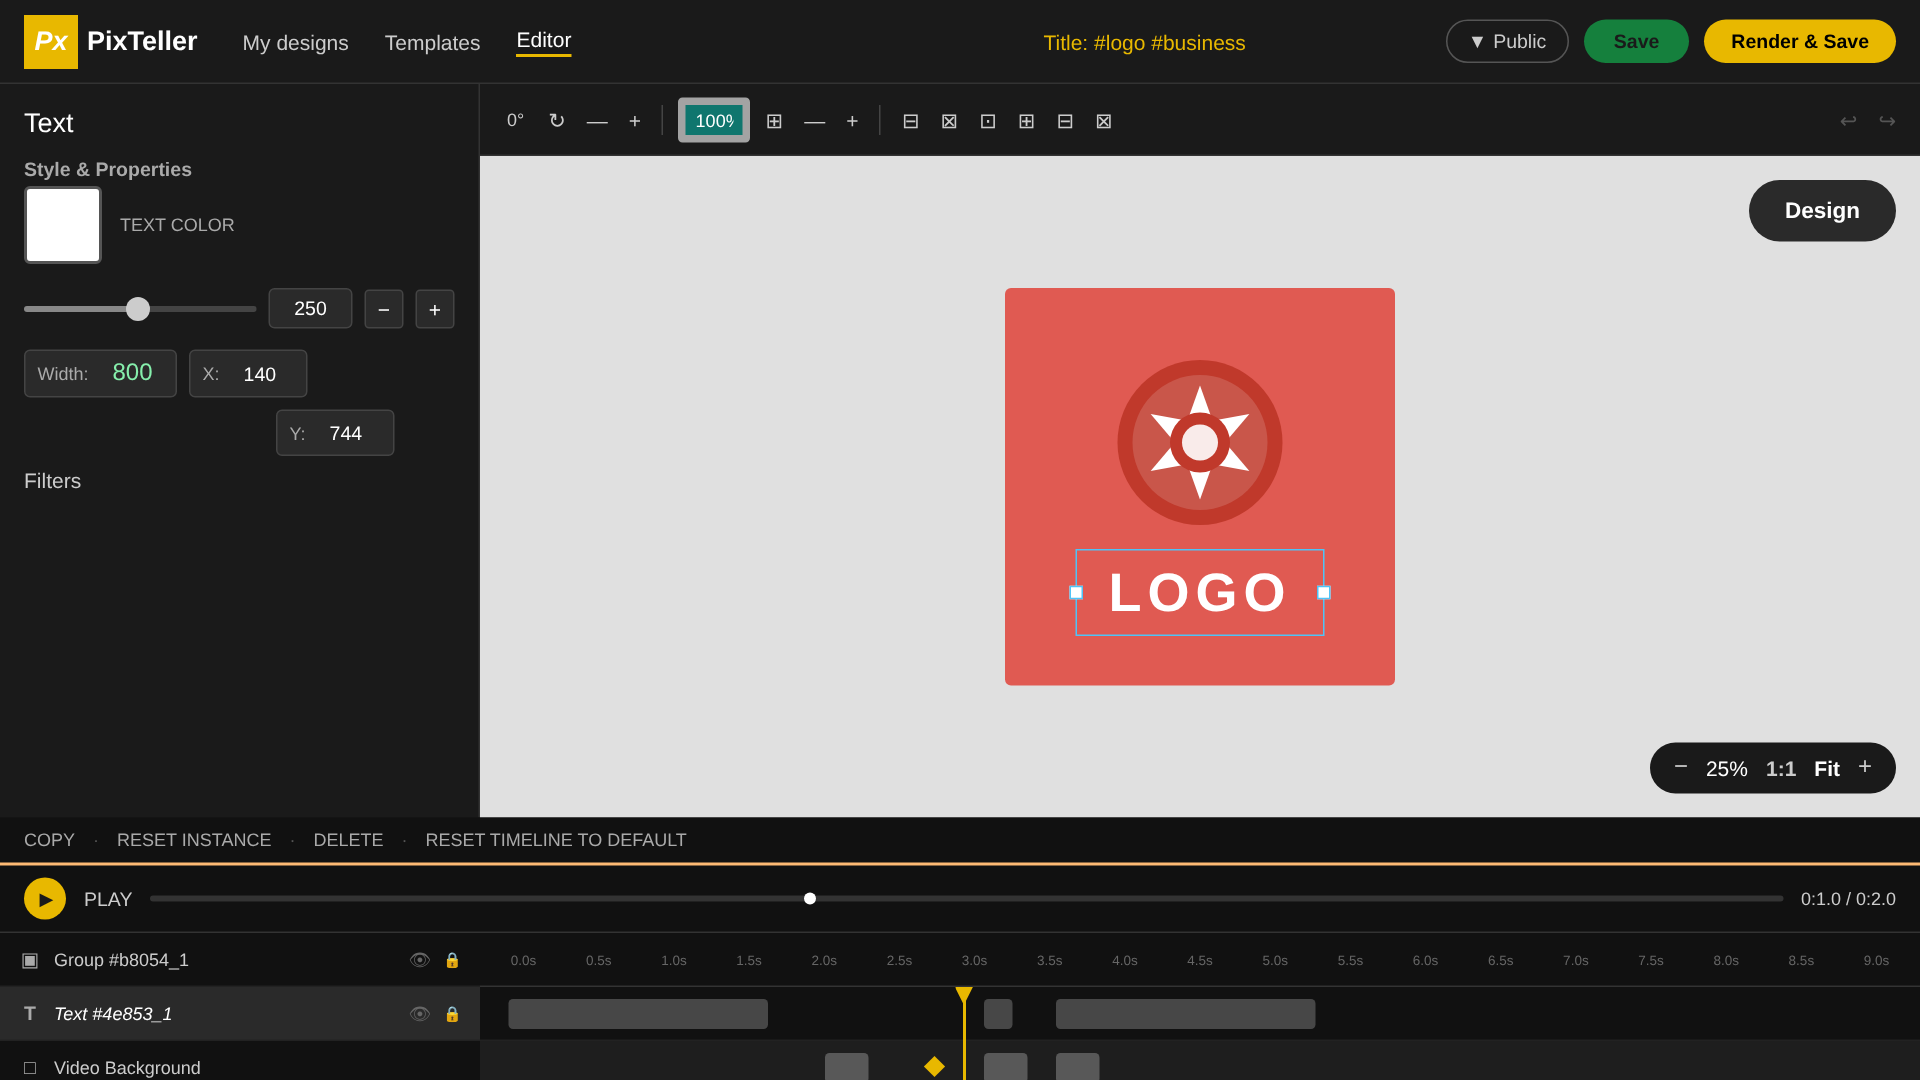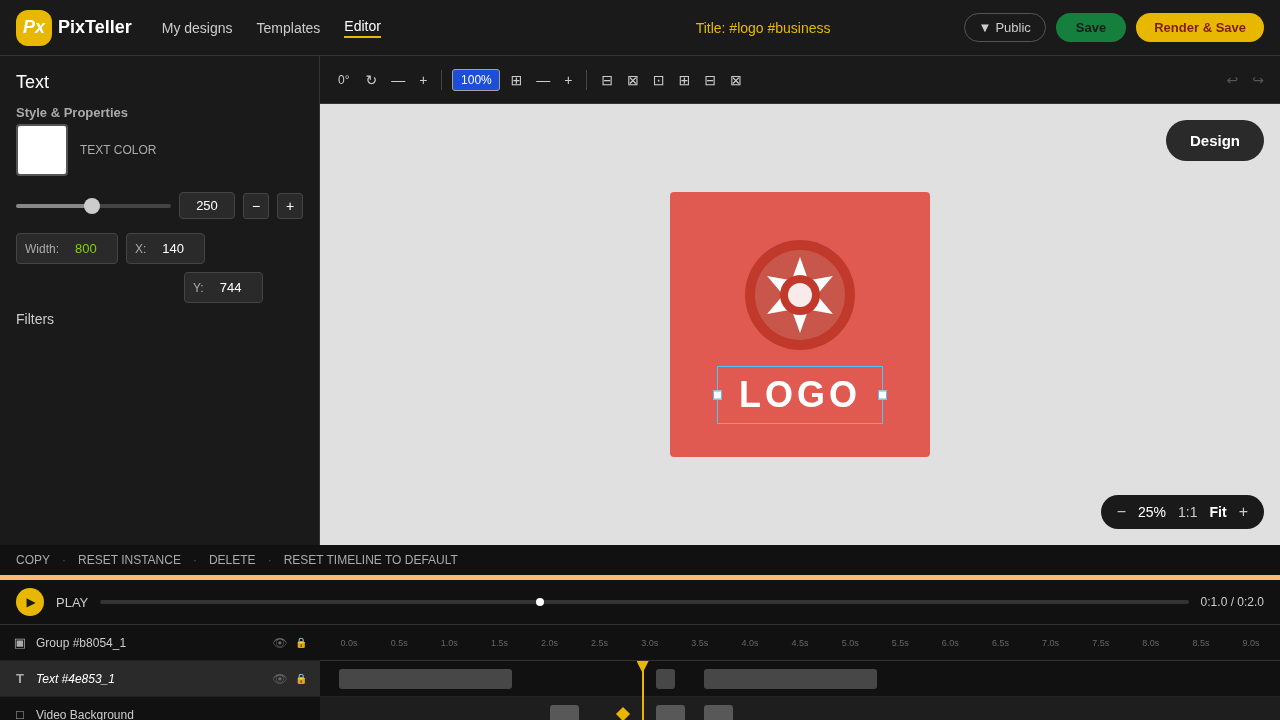--- a/index.html
+++ b/index.html
@@ -12,41 +12,41 @@
       display: flex;
       align-items: center;
       padding: 0 16px;
       border-bottom: 1px solid #333;
       flex-shrink: 0;
     }
     .logo {
       display: flex; align-items: center; margin-right: 30px;
     }
     .logo-bg {
-      background: #e8b800; width: 36px; height: 36px; border-radius: 12px;
+      background: #e8b800; width: 36px; height: 36px; border-radius: 0;
       display: flex; align-items: center; justify-content: center; margin-right: 6px;
       position: relative; overflow: hidden;
     }
     .logo-icon { font-size: 18px; font-weight: 900; color: #fff; font-style: italic; }
     .nav-links { display: flex; gap: 24px; align-items: center; flex: 1; }
     .nav-link { color: #ccc; font-size: 14px; cursor: pointer; text-decoration: none; }
     .nav-link.active { color: #fff; border-bottom: 2px solid #e8b800; padding-bottom: 2px; }
     .nav-title { flex: 1; text-align: center; font-size: 14px; color: #aaa; }
     .nav-title span { color: #e8b800; }
     .nav-actions { display: flex; align-items: center; gap: 10px; }
     .public-btn {
       background: transparent; color: #ccc; border: 1px solid #555; border-radius: 20px;
       padding: 6px 14px; font-size: 13px; cursor: pointer; display: flex; align-items: center; gap: 4px;
     }
     .save-btn {
       background: #15803d; color: #1a1a1a; border: none; border-radius: 20px;
       padding: 7px 20px; font-size: 13px; font-weight: bold; cursor: pointer; text-align: center;
     }
     .render-btn {
-      background: #e8b800; color: #7f1d1d; border: none; border-radius: 20px;
+      background: #e8b800; color: #000000; border: none; border-radius: 20px;
       padding: 7px 18px; font-size: 13px; font-weight: bold; cursor: pointer;
     }
 
     
     .main-content {
       display: flex; flex: 1; overflow: hidden;
     }
 
     
     .sidebar {
@@ -83,21 +83,21 @@
       color: #fff; cursor: pointer; border-radius: 3px; font-size: 14px;
       display: flex; align-items: center; justify-content: center;
     }
 
     .dims-row { display: flex; gap: 8px; margin-bottom: 8px; }
     .dim-group {
       display: flex; align-items: center; background: #2a2a2a; border: 1px solid #444;
       border-radius: 4px; overflow: hidden;
     }
     .dim-label { padding: 6px 8px; font-size: 12px; color: #aaa; }
-    .dim-value { padding: 6px 8px; font-size: 13px; color: #84cc16; min-width: 50px; }
+    .dim-value { padding: 6px 8px; font-size: 16px; color: #86efac; min-width: 50px; }
     .xy-group { display: flex; gap: 8px; }
     .xy-item { display: flex; align-items: center; background: #2a2a2a; border: 1px solid #444; border-radius: 4px; }
     .xy-label { padding: 7px 8px; font-size: 12px; color: #aaa; }
     .xy-value { padding: 7px 8px; font-size: 13px; color: #fff; min-width: 50px; }
 
     .filters-title { font-size: 14px; color: #ccc; margin-top: 8px; }
 
     
     .editor-area {
       flex: 1; display: flex; flex-direction: column; overflow: hidden;
@@ -105,21 +105,21 @@
     .toolbar {
       background: #1a1a1a; height: 48px; display: flex; align-items: center;
       padding: 0 12px; gap: 6px; border-bottom: 1px solid #333; flex-shrink: 0;
     }
     .toolbar-item {
       color: #ccc; font-size: 12px; cursor: pointer; padding: 4px 6px;
       display: flex; align-items: center; gap: 2px;
     }
     .toolbar-sep { width: 1px; height: 20px; background: #444; margin: 0 4px; }
     .toolbar-num { 
-      background: #1d4ed8; border: 1px solid #a3a3a3; color: #fff;
+      background: #0f766e; border: 5px solid #a3a3a3; color: #fff;
       padding: 3px 6px; border-radius: 3px; font-size: 12px; width: 48px; text-align: center;
     }
     .toolbar-icon { font-size: 14px; color: #ccc; cursor: pointer; padding: 2px 4px; }
 
     
     .canvas-container {
       flex: 1; background: #e0e0e0; position: relative; overflow: hidden; display: flex; align-items: center; justify-content: center;
     }
     .design-btn {
       position: absolute; top: 16px; right: 16px;
@@ -144,29 +144,29 @@
     .sel-mr { top: 50%; right: -5px; transform: translateY(-50%); }
 
     
     .zoom-bar {
       position: absolute; bottom: 16px; right: 16px;
       background: #1a1a1a; border-radius: 24px; padding: 8px 16px;
       display: flex; align-items: center; gap: 12px;
     }
     .zoom-btn { background: none; border: none; color: #ccc; font-size: 16px; cursor: pointer; }
     .zoom-pct { font-size: 14px; color: #fff; }
-    .zoom-ratio { font-size: 14px; color: #ccc; }
+    .zoom-ratio { font-size: 14px; color: #ccc; font-weight: bold; }
     .zoom-fit { font-size: 14px; color: #fff; font-weight: bold; cursor: pointer; }
 
     
     .timeline {
       background: #111; height: 175px; display: flex; flex-direction: column; flex-shrink: 0;
     }
     .timeline-actions {
-      display: flex; align-items: center; padding: 8px 16px; gap: 12px; border-bottom: 5px solid #fdba74;
+      display: flex; align-items: center; padding: 8px 16px; gap: 12px; border-bottom: 2px solid #fdba74;
       font-size: 12px; color: #aaa;
     }
     .timeline-action { cursor: pointer; color: #aaa; }
     .dot { color: #555; }
     .ease-options { margin-left: auto; display: flex; gap: 16px; }
     .ease-opt { cursor: pointer; color: #aaa; font-size: 12px; }
     .ease-opt.active { color: #fff; border-bottom: 2px solid #fff; padding-bottom: 1px; }
 
     .timeline-controls {
       display: flex; align-items: center; gap: 12px; padding: 8px 16px; border-bottom: 1px solid #333;

